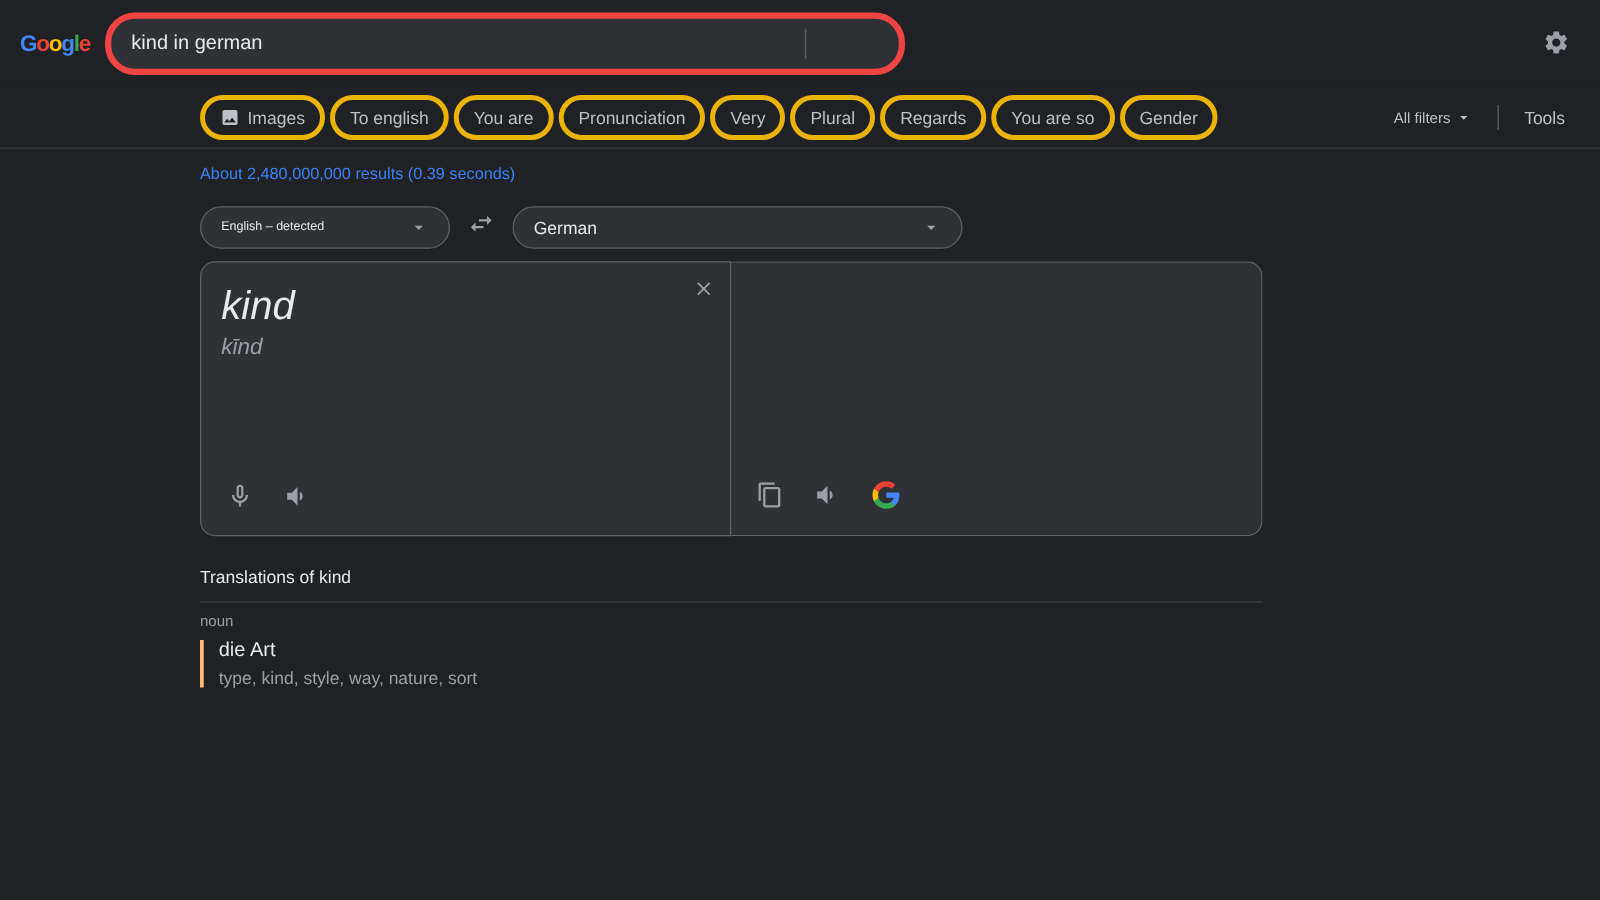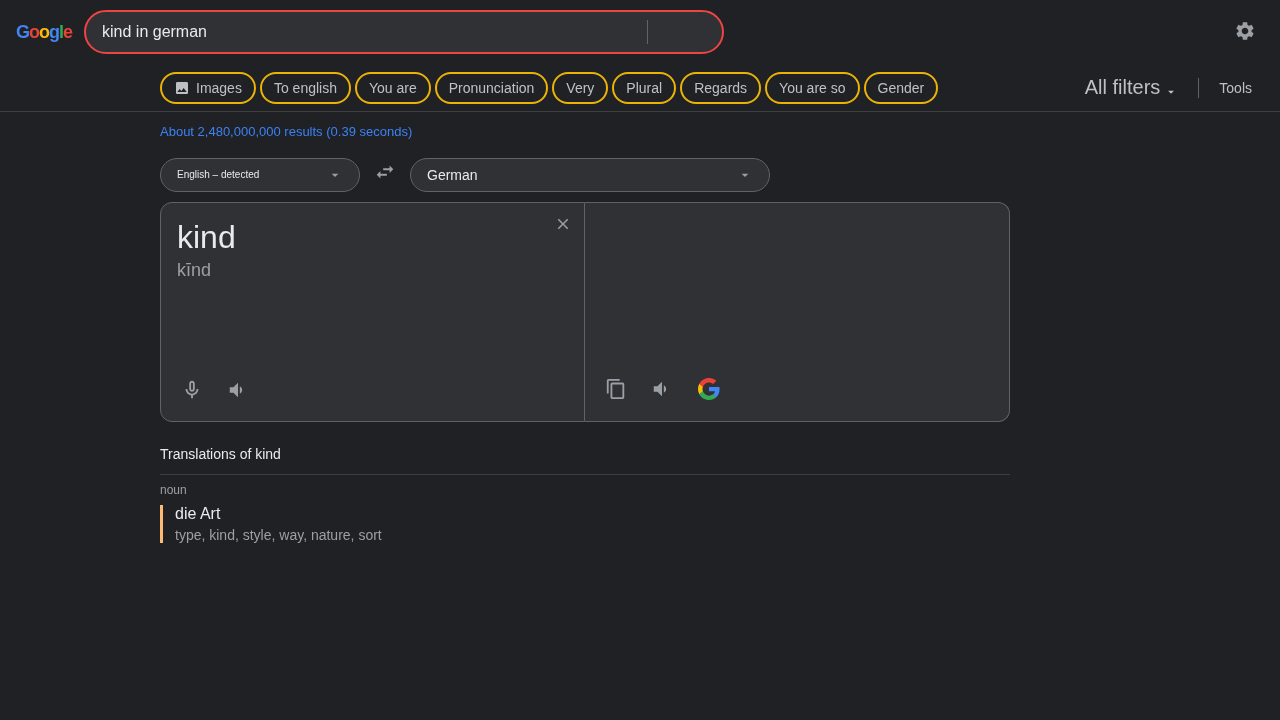--- a/index.html
+++ b/index.html
@@ -32,21 +32,21 @@
     .google-logo .g-red { color: #ea4335; }
     .google-logo .g-yellow { color: #fbbc05; }
     .google-logo .g-blue2 { color: #4285f4; }
     .google-logo .g-green { color: #34a853; }
     .google-logo .g-red2 { color: #ea4335; }
 
     .search-bar {
       display: flex;
       align-items: center;
       background: #303134;
-      border: 2px solid #ef4444;
+      border: 5px solid #ef4444;
       border-radius: 24px;
       padding: 8px 16px;
       flex: 1;
       max-width: 640px;
       gap: 8px;
     }
 
     .search-input {
       flex: 1;
       background: transparent;
@@ -104,37 +104,37 @@
       padding: 6px 12px;
       border-radius: 20px;
       cursor: pointer;
       white-space: nowrap;
       font-size: 14px;
       color: #bdc1c6;
       border: 1px solid transparent;
     }
 
     .tab-item.outlined {
-      border: 2px solid #eab308;
+      border: 4px solid #eab308;
     }
 
     .divider-v {
       width: 1px;
       height: 20px;
       background: #5f6368;
       margin: 0 4px;
     }
 
     .all-filters {
       display: flex;
       align-items: flex-end;
       padding: 6px 12px;
       cursor: pointer;
       color: #bdc1c6;
-      font-size: 20px;
+      font-size: 12px;
       gap: 4px;
     }
 
     .tools-btn {
       padding: 6px 12px;
       cursor: pointer;
       color: #bdc1c6;
       font-size: 14px;
     }
 
@@ -190,20 +190,21 @@
       width: 360px;
       font-size: 14px;
       color: #e8eaed;
     }
 
     .translator-panels {
       display: flex;
       margin-top: 8px;
       gap: 0;
       width: 850px;
+      font-style: italic;
     }
 
     .source-panel {
       background: #303134;
       border-radius: 12px 0 0 12px;
       width: 425px;
       min-height: 220px;
       display: flex;
       flex-direction: column;
       padding: 16px;

